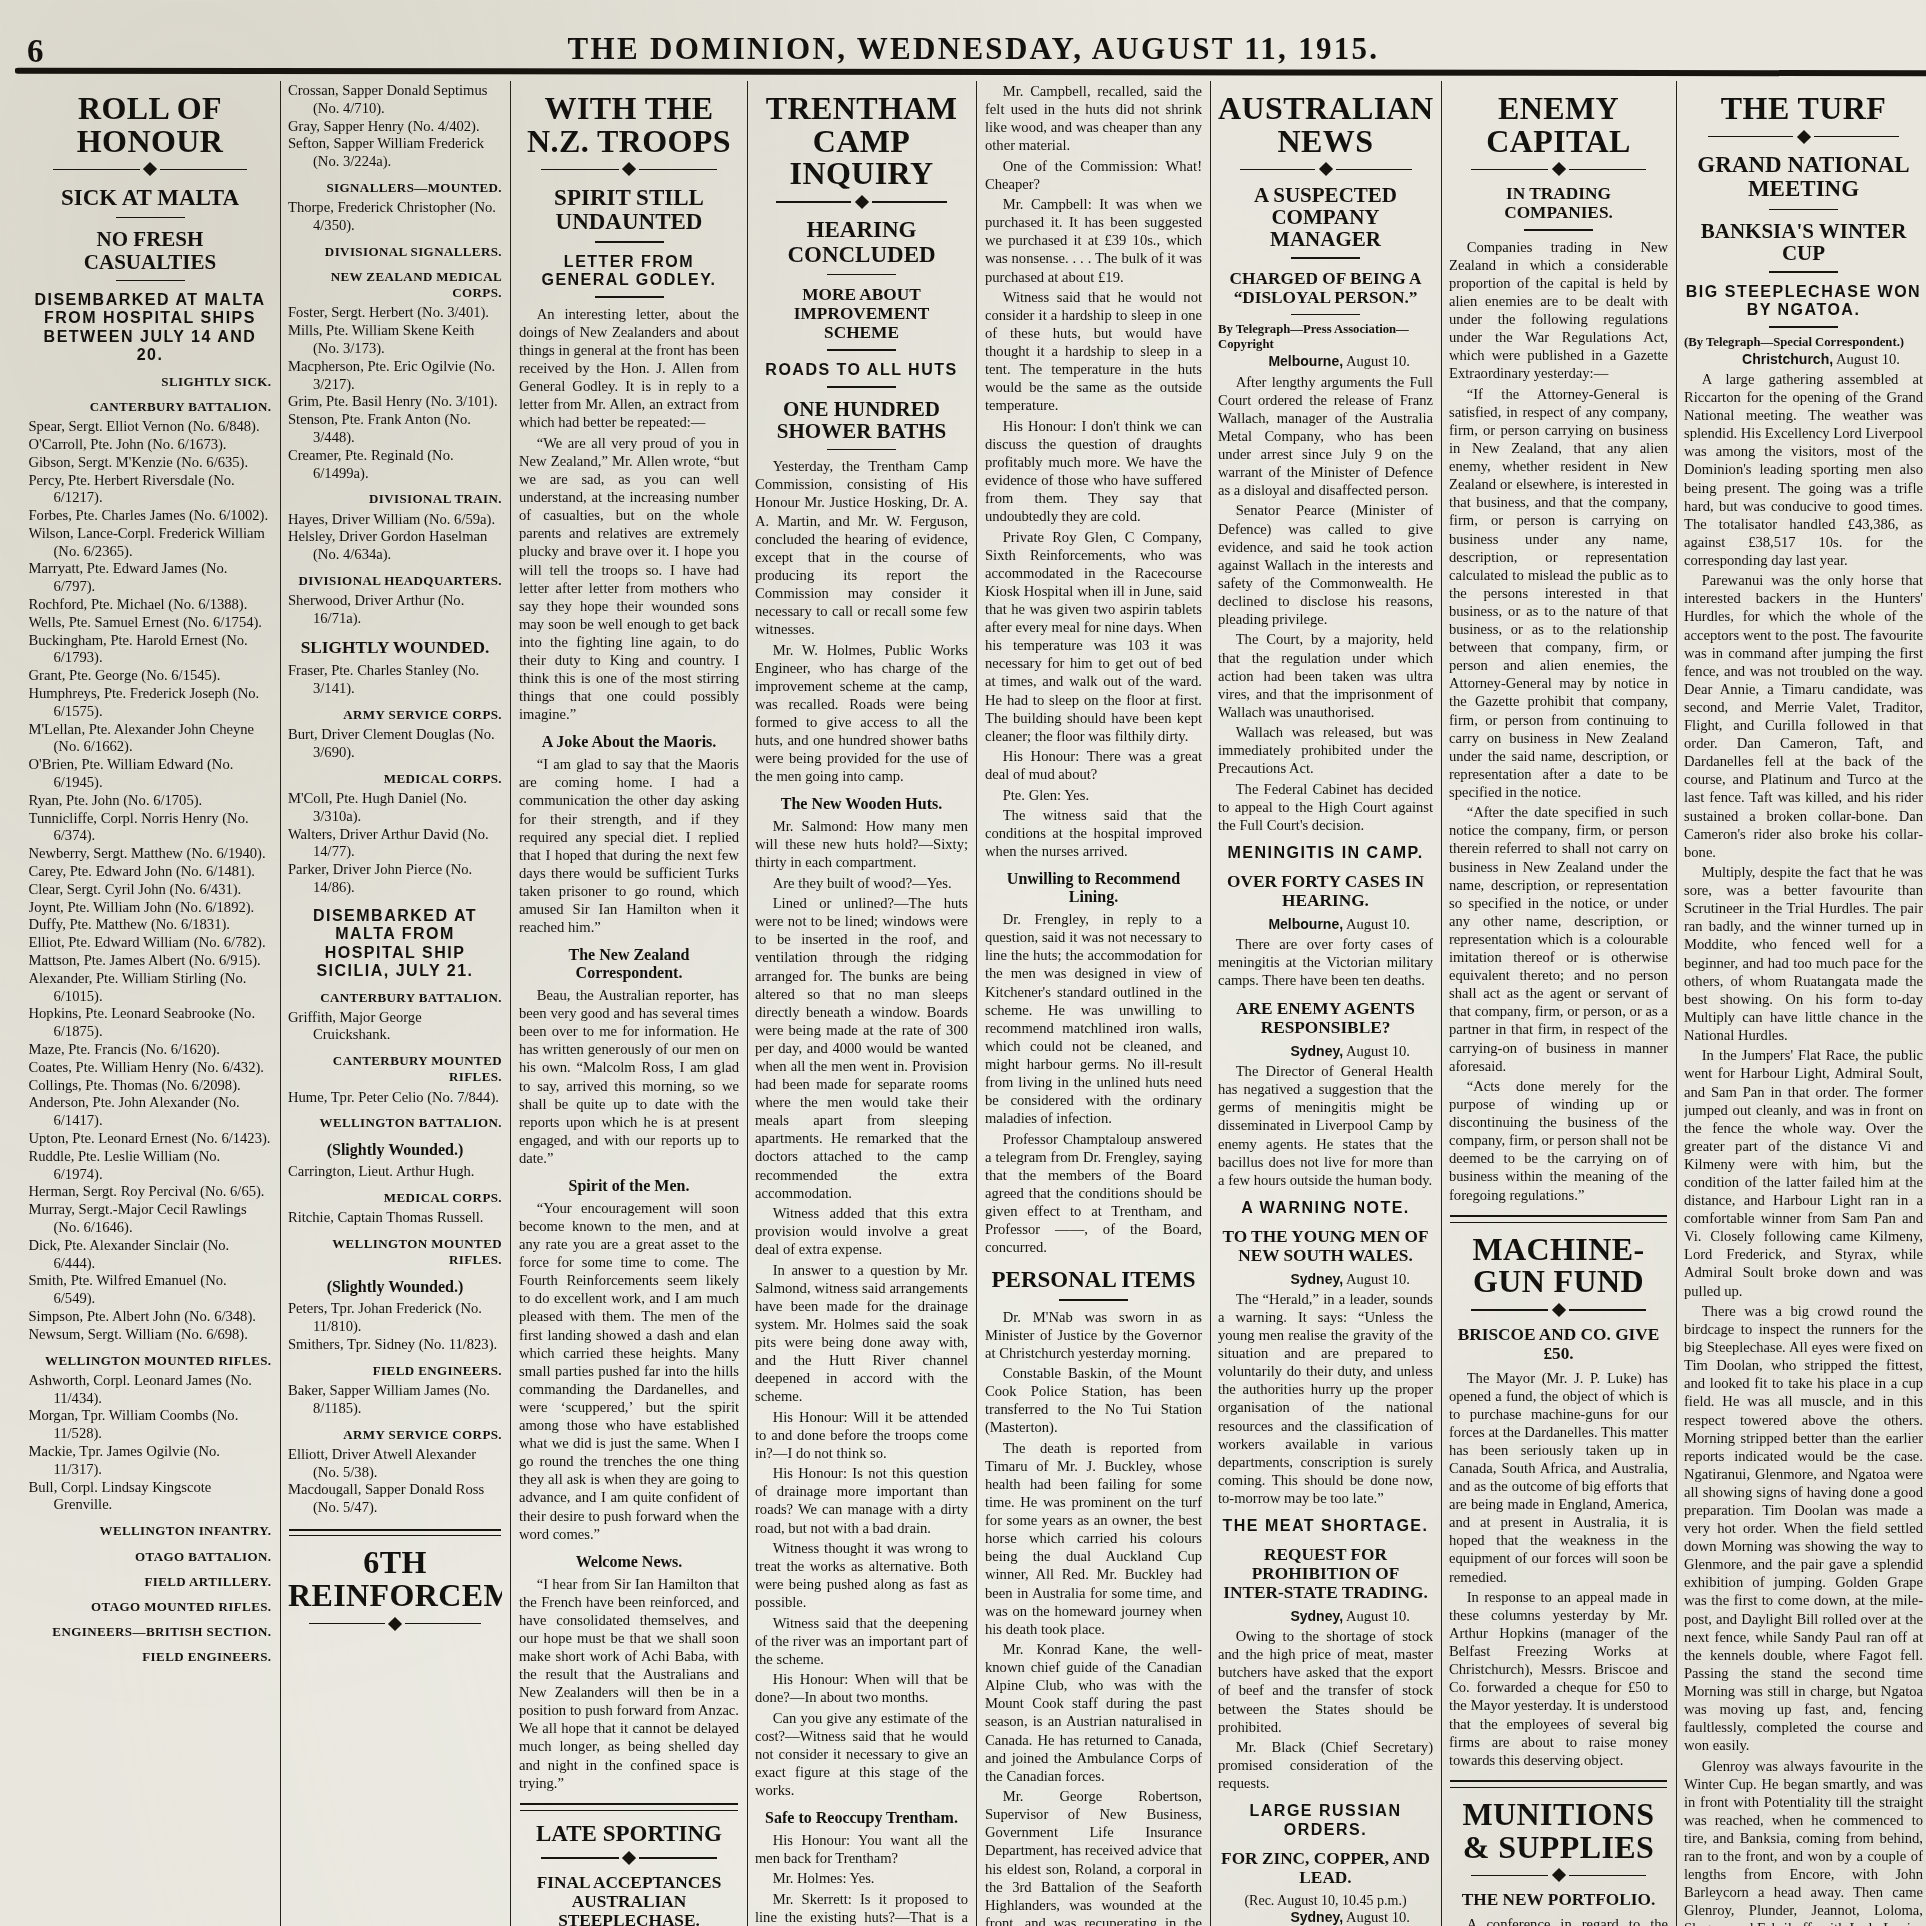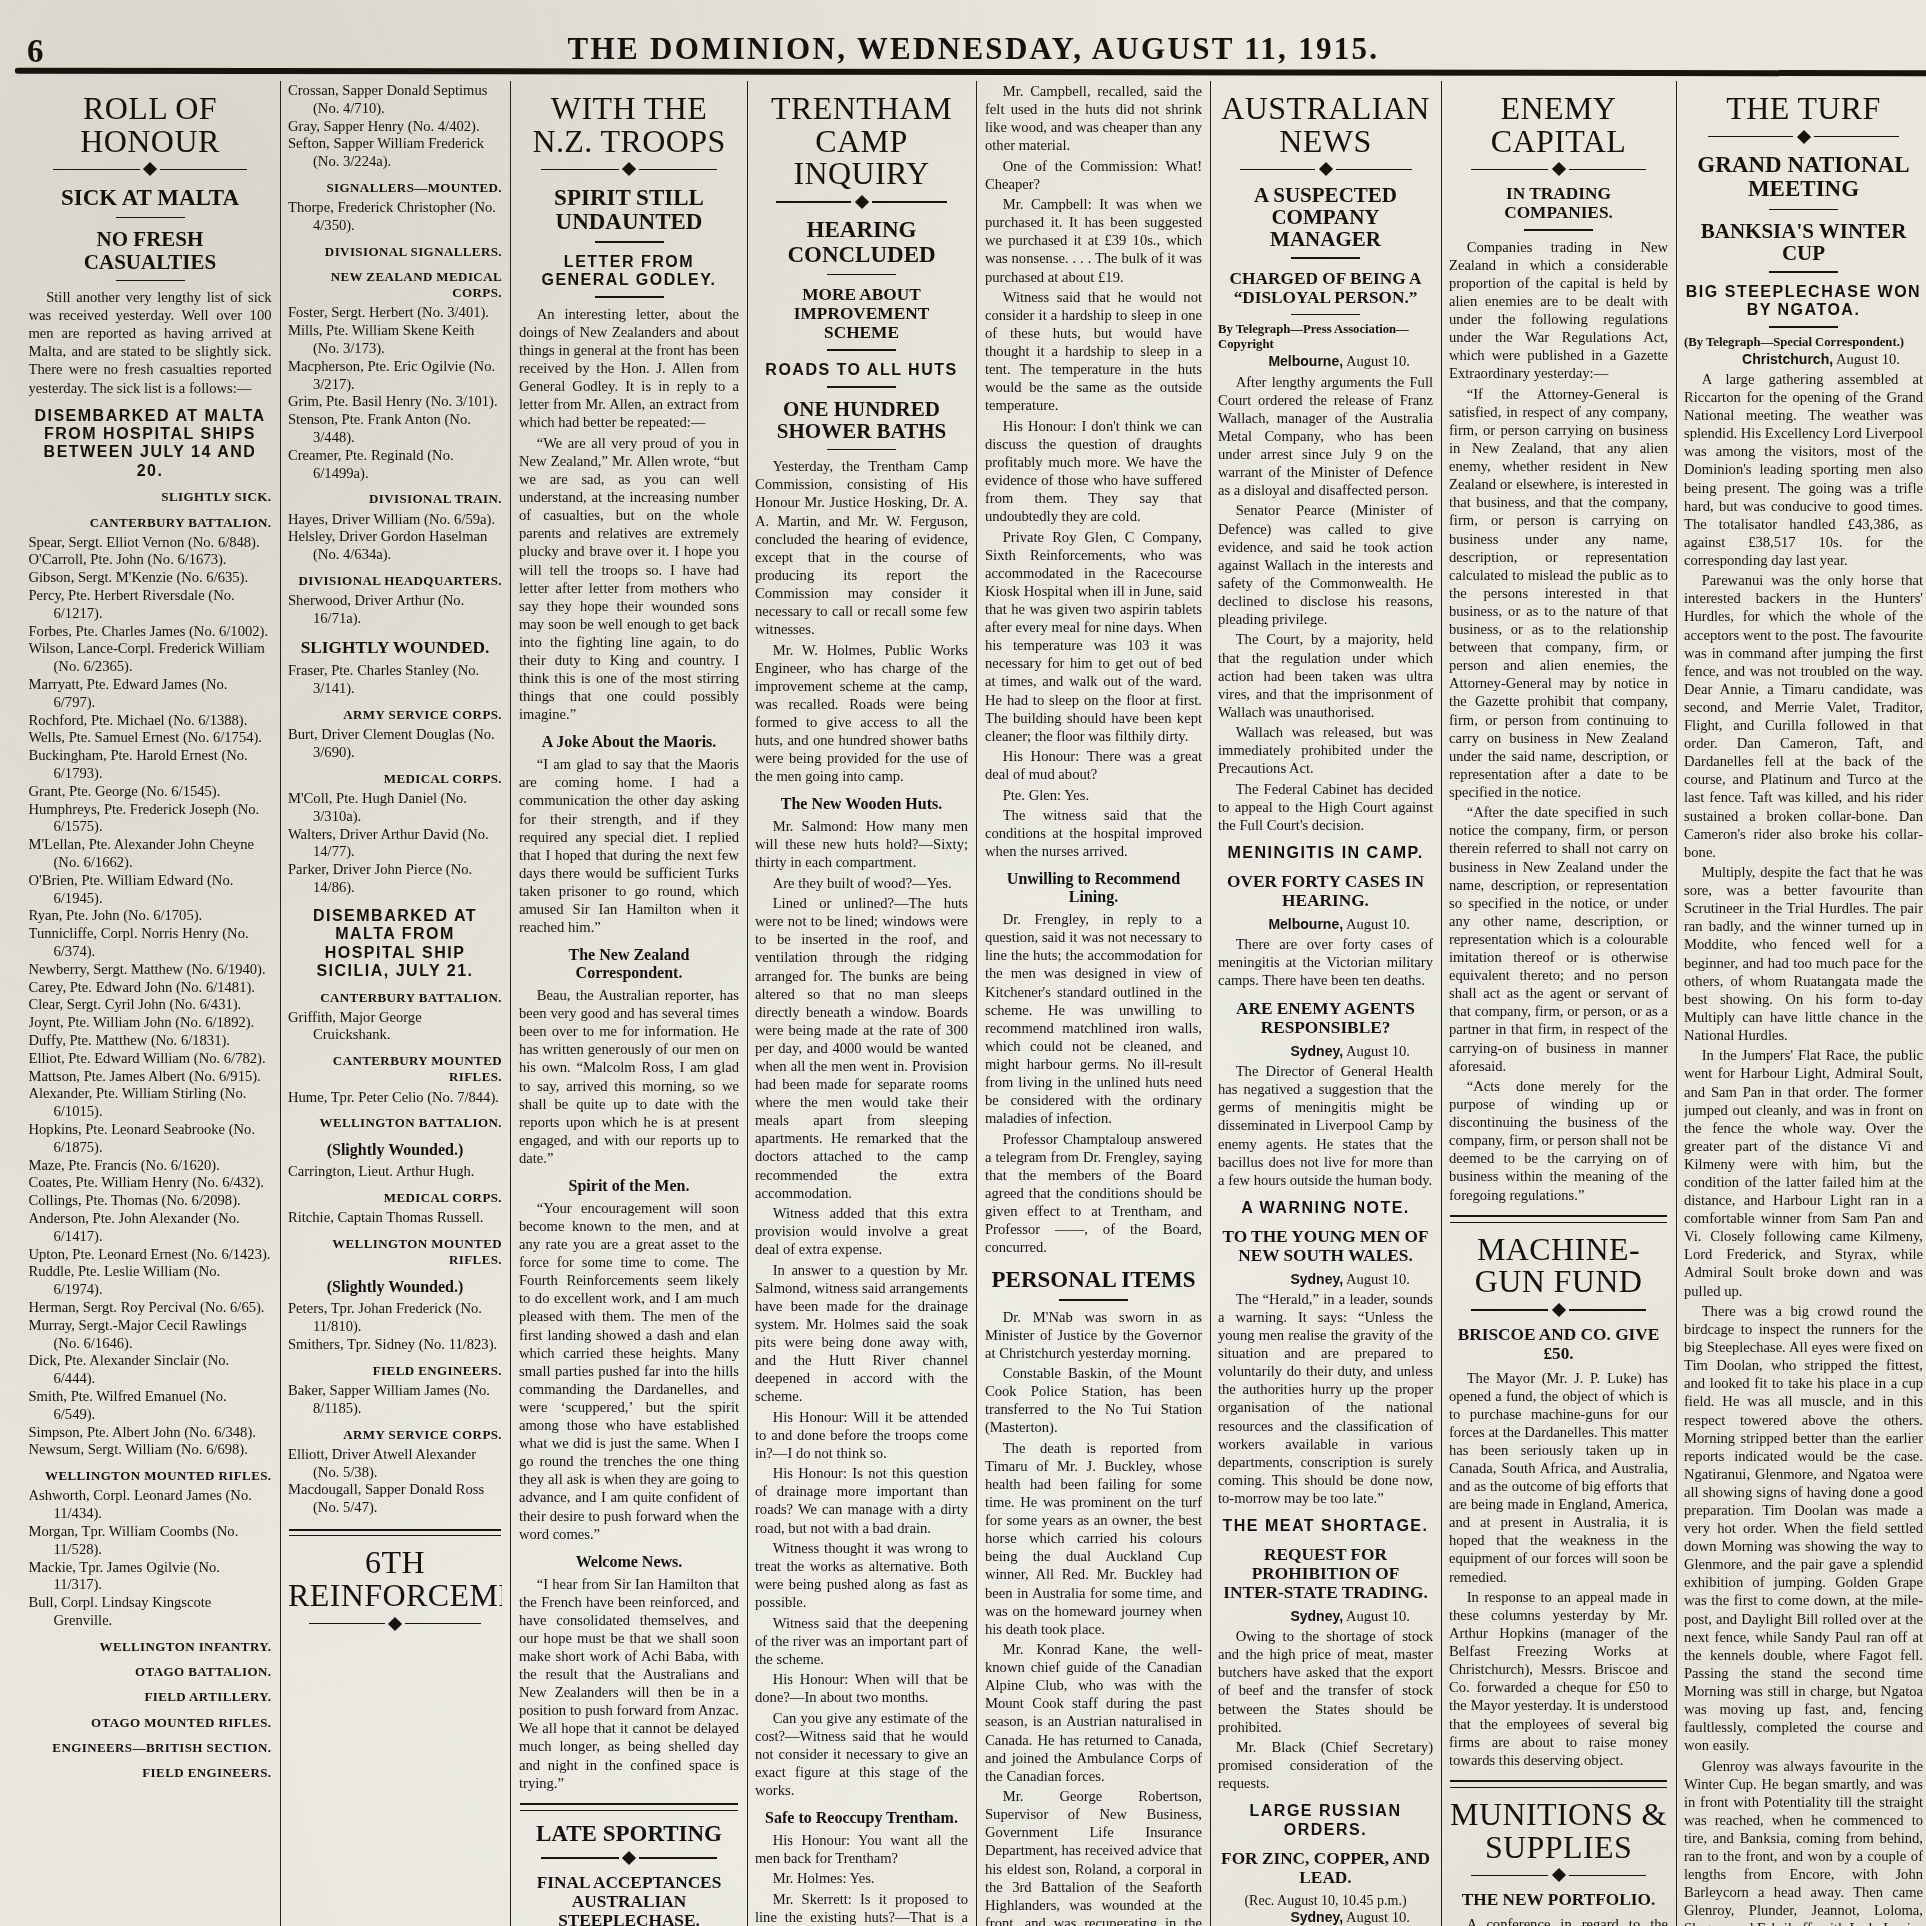--- a/index.html
+++ b/index.html
@@ -16,21 +16,21 @@
   }
   .masthead{position:absolute;top:15.4px;left:0;width:100%;height:50px;}
   .pageno{position:absolute;left:27px;top:17.7px;font-size:33px;font-weight:bold;}
   .mast-title{position:absolute;left:0;top:16px;width:100%;text-align:center;
     font-size:31px;font-weight:bold;letter-spacing:2.3px;font-family:"Liberation Serif",serif;}
   .mast-rule{position:absolute;top:69px;left:15.4px;width:1916px;height:6.2px;background:#17140f;
     border-radius:3.1px/1.9px;transform:rotate(.08deg);}
   .colrule{position:absolute;top:81px;bottom:9.2px;width:1.2px;background:#262219;}
   .col{position:absolute;top:82px;bottom:9.2px;overflow:hidden;}
   .sec{margin:0 0 3.9px 0;}
-  .h1{font-size:32px;line-height:1.02;font-weight:normal;text-align:center;letter-spacing:0.4px;margin:10px 0 7px;}
+  .h1{font-size:32px;line-height:1.02;font-weight:bold;text-align:center;letter-spacing:0.4px;margin:10px 0 7px;}
   .h2{font-size:23px;line-height:1.05;font-weight:bold;text-align:center;margin:11.6px 0 6.2px;}
   .h2b{font-size:21px;line-height:1.05;font-weight:bold;text-align:center;margin:10px 0 5.4px;}
   .h3{font-size:17.3px;line-height:1.1;font-weight:bold;text-align:center;margin:10px 3.1px 5.4px;}
   .h3g{font-size:16px;line-height:1.15;font-weight:bold;text-align:center;letter-spacing:1.5px;
        font-family:"Liberation Sans",sans-serif;margin:10px 1.5px 5.4px;}
   .unit{font-size:13px;font-weight:bold;text-align:right;margin:9.2px 0 3.1px;letter-spacing:0.4px;}
   .sub{font-size:16px;font-weight:bold;text-align:center;margin:10px 0 3.9px;}
   .p{font-size:14.6px;line-height:1.24;text-align:justify;text-indent:17.7px;margin:0 0 2.3px;}
   .by{font-size:12.7px;font-weight:bold;text-align:left;font-family:Liberation Serif, serif;margin:3.1px 0 0.8px;}
   .by2{font-size:14px;text-align:center;margin:0.8px 0;}
@@ -64,21 +64,20 @@
     <div class="sec h1">ROLL OF HONOUR</div>
     <div class="sec divider">
       <span class="bar"></span>
       <span class="dia"></span>
       <span class="bar"></span>
     </div>
     <div class="sec h2">SICK AT MALTA</div>
     <div class="rule"></div>
     <div class="sec h2b">NO FRESH CASUALTIES</div>
     <div class="rule"></div>
-    <div class="sec p">Still another very lengthy list of sick was received yesterday. Well over 100 men are reported as having arrived at Malta, and are stated to be slightly sick. There were no fresh casualties reported yesterday. The sick list is a follows:—</div>
     <div class="sec h3g">DISEMBARKED AT MALTA FROM HOSPITAL SHIPS BETWEEN JULY 14 AND 20.</div>
     <div class="sec unit">SLIGHTLY SICK.</div>
     <div class="sec unit">CANTERBURY BATTALION.</div>
     <div class="sec list">
       <div class="entry">Spear, Sergt. Elliot Vernon (No. 6/848).</div>
       <div class="entry">O'Carroll, Pte. John (No. 6/1673).</div>
       <div class="entry">Gibson, Sergt. M'Kenzie (No. 6/635).</div>
       <div class="entry">Percy, Pte. Herbert Riversdale (No. 6/1217).</div>
       <div class="entry">Forbes, Pte. Charles James (No. 6/1002).</div>
       <div class="entry">Wilson, Lance-Corpl. Frederick William (No. 6/2365).</div>

